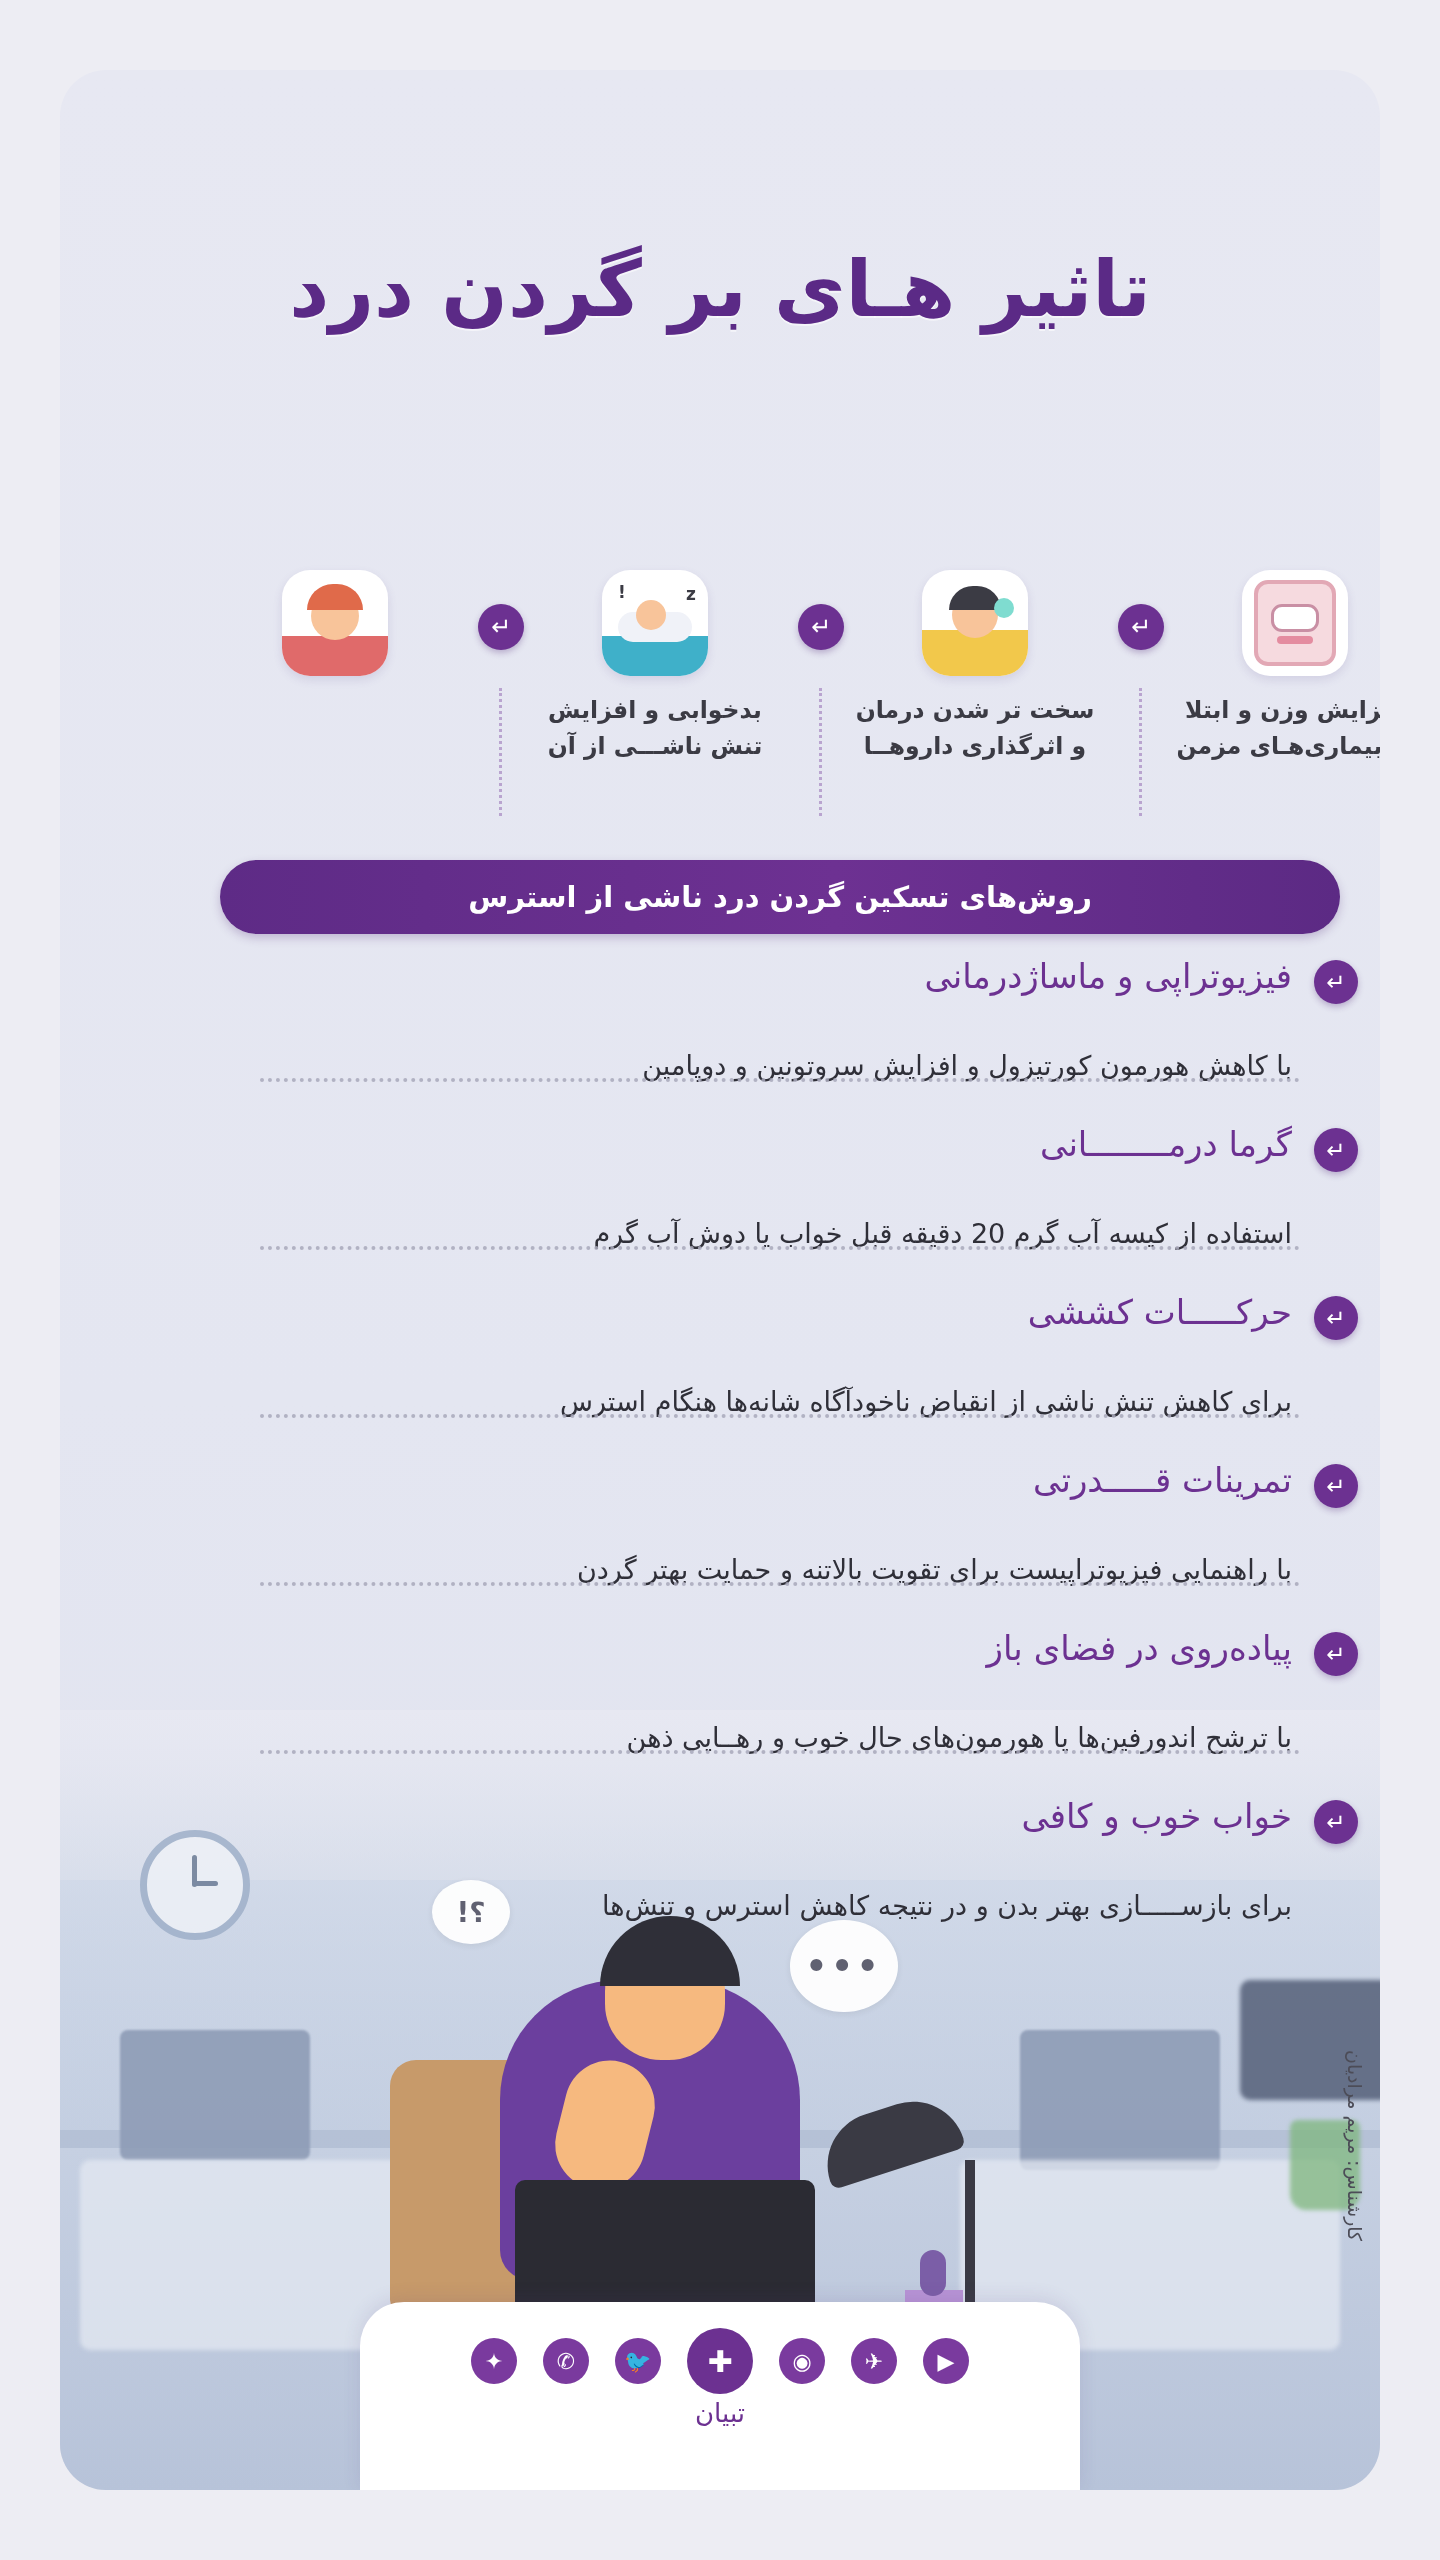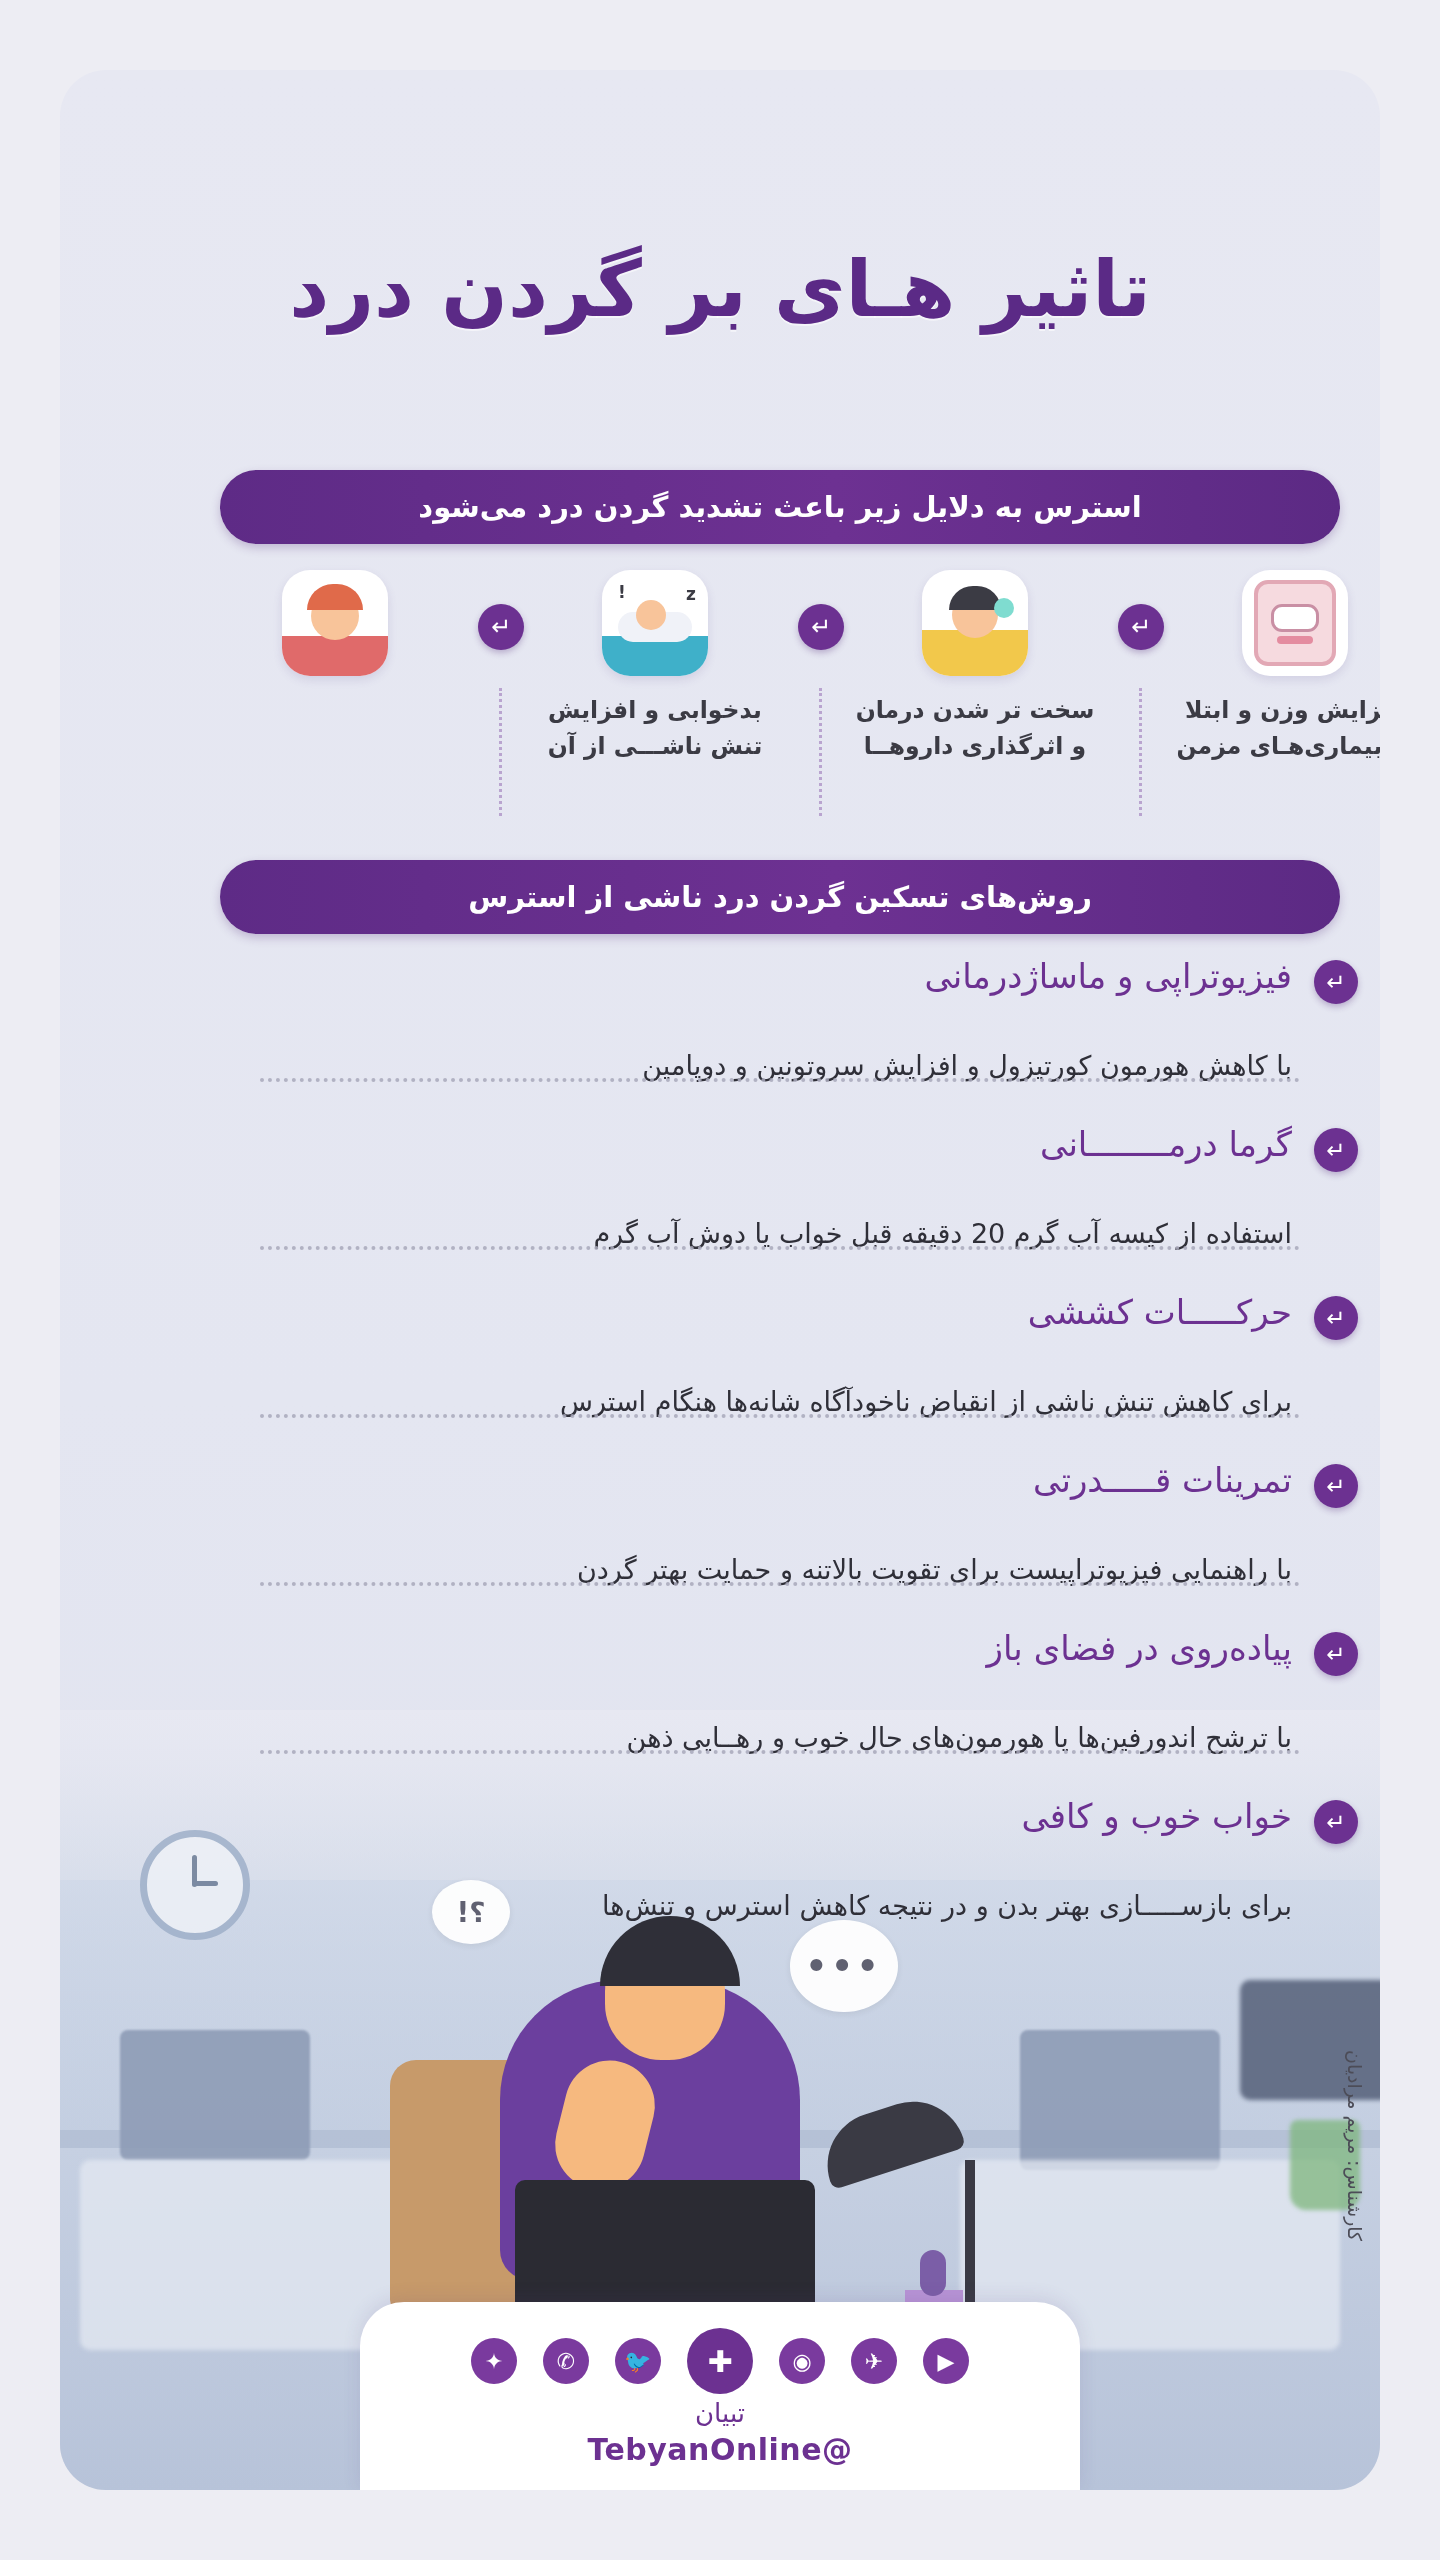--- a/index.html
+++ b/index.html
@@ -166,23 +166,20 @@
     <div class="office">
       <div class="wallband"></div>
       <div class="deskline"></div>
       <div class="floor"></div>
     </div>
 
     <div class="clock"></div>
 
     <div class="title">تاثیر هـای بر گردن درد</div>
 
-    <div class="banner" id="banner1">
-      <span>استرس به دلایل زیر باعث تشدید گردن درد می‌شود</span>
-    </div>
 
     <div class="causes">
 
       <div class="cause" style="right:0;">
         <div class="ico">
           <div style="position:absolute;left:50%;top:50%;transform:translate(-50%,-50%);width:74px;height:78px;border-radius:14px;background:#f6dadf;border:4px solid #e2a8b5;"></div>
           <div style="position:absolute;left:50%;top:34px;transform:translateX(-50%);width:42px;height:22px;border-radius:11px;background:#fff;border:3px solid #c98fa4;"></div>
           <div style="position:absolute;left:50%;top:66px;transform:translateX(-50%);width:36px;height:8px;border-radius:4px;background:#e48ca0;"></div>
         </div>
         <div class="lbl">افزایش وزن و ابتلا به
@@ -311,17 +308,16 @@
       <div class="socials">
         <div class="soc">▶</div>
         <div class="soc">✈</div>
         <div class="soc">◉</div>
         <div class="soc alt" style="width:66px;height:66px;margin-top:-10px;font-size:30px;">✚</div>
         <div class="soc">🐦</div>
         <div class="soc">✆</div>
         <div class="soc">✦</div>
       </div>
       <div class="brand">تبیان</div>
-      <div class="handle">@TebyanOnline</div>
     </div>
 
   </div>
 </div>
 
 </body></html>

